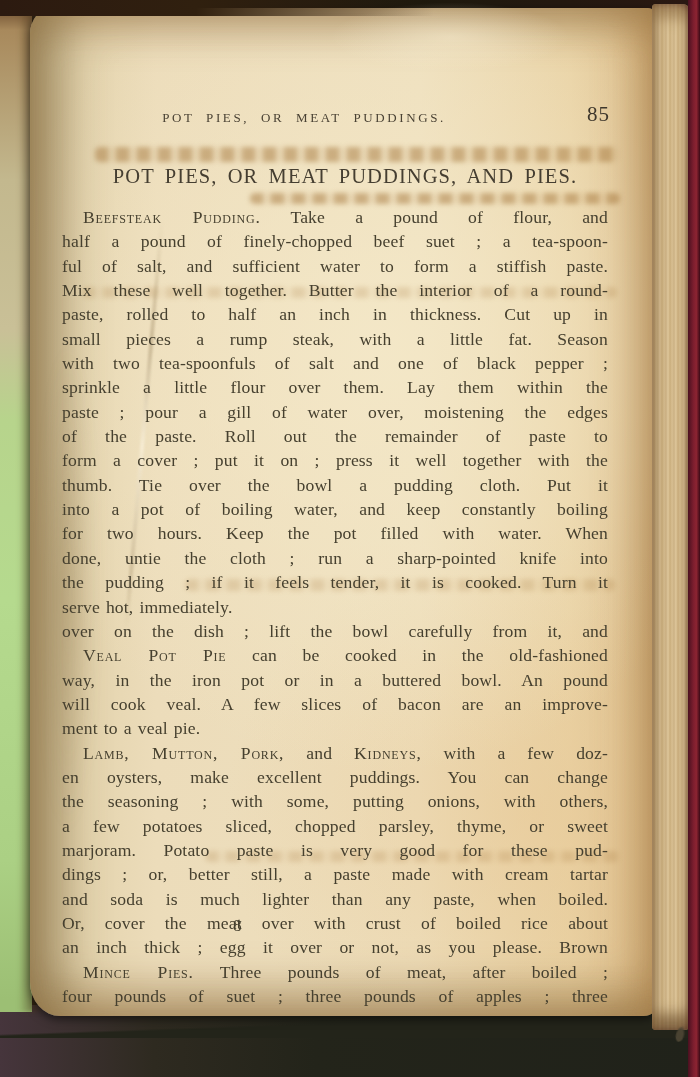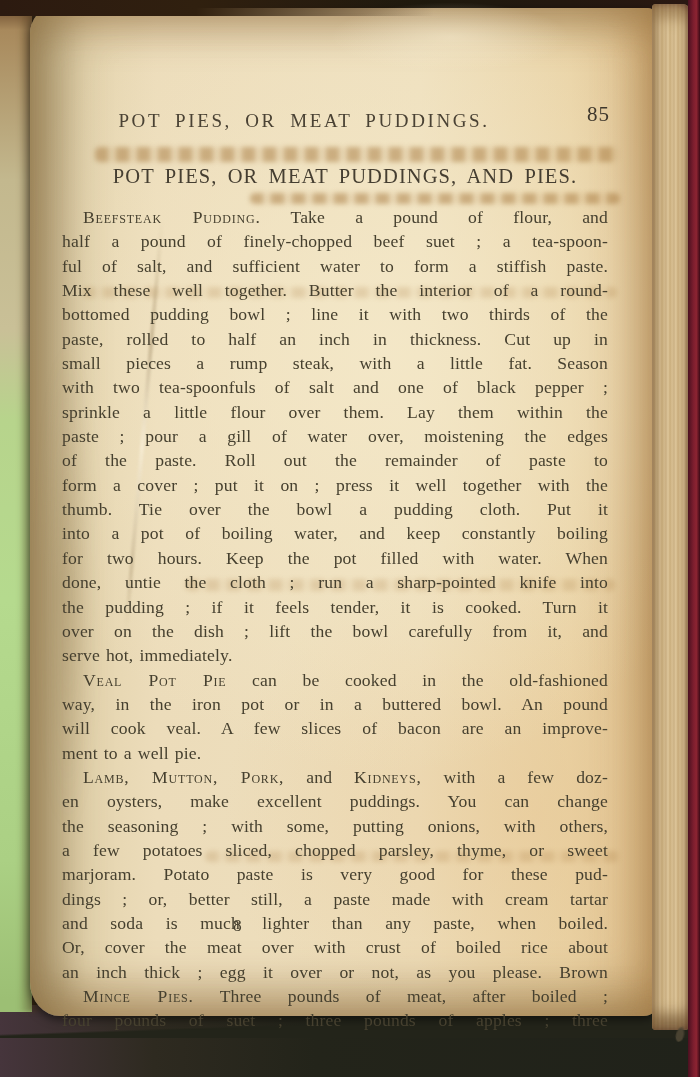--- a/index.html
+++ b/index.html
@@ -68,21 +68,21 @@
       rgba(166,120,62,.50) 0 13px, rgba(166,120,62,.12) 13px 21px);
   }
   .ghost.faint{opacity:.42;}
   .crease{
     position:absolute;left:112px;top:212px;width:4px;height:410px;
     background:linear-gradient(180deg,rgba(255,250,235,.0),rgba(120,95,55,.30) 30%,rgba(255,248,230,.5) 55%,rgba(120,95,55,.22) 85%,rgba(120,95,55,0));
     transform:rotate(5deg);filter:blur(1.3px);
   }
   .running-header{
     position:absolute;left:60px;right:140px;top:102px;
-    text-align:center;font-size:19px;letter-spacing:2.6px;word-spacing:6px;
+    text-align:center;font-size:13px;letter-spacing:2.6px;word-spacing:6px;
     color:#4a4234;
   }
   .page-number{
     position:absolute;right:48px;top:94px;font-size:21px;color:#3e372c;letter-spacing:1px;
   }
   .section-title{
     position:absolute;left:30px;right:28px;top:157px;
     text-align:center;font-size:20.5px;letter-spacing:1.1px;word-spacing:4px;
     color:#453e31;
   }
@@ -132,39 +132,38 @@
 
     <div class="running-header">POT PIES, OR MEAT PUDDINGS.</div>
     <div class="page-number">85</div>
     <div class="section-title">POT PIES, OR MEAT PUDDINGS, AND PIES.</div>
 
     <div class="text-block">
         <div class="line indent"><span class="sc">Beefsteak Pudding.</span><span>  Take a pound of flour, and</span></div>
         <div class="line"><span>half a pound of finely-chopped beef suet ; a tea-spoon-</span></div>
         <div class="line"><span>ful of salt, and sufficient water to form a stiffish paste.</span></div>
         <div class="line"><span>Mix these well together.  Butter the interior of a round-</span></div>
-        <div class="line"><span>bottomed pudding bowl ; line it with two thirds of the</span></div>
         <div class="line"><span>paste, rolled to half an inch in thickness.  Cut up in</span></div>
         <div class="line"><span>small pieces a rump steak, with a little fat.  Season</span></div>
         <div class="line"><span>with two tea-spoonfuls of salt and one of black pepper ;</span></div>
         <div class="line"><span>sprinkle a little flour over them.  Lay them within the</span></div>
         <div class="line"><span>paste ; pour a gill of water over, moistening the edges</span></div>
         <div class="line"><span>of the paste.  Roll out the remainder of paste to</span></div>
         <div class="line"><span>form a cover ; put it on ; press it well together with the</span></div>
         <div class="line"><span>thumb.  Tie over the bowl a pudding cloth.  Put it</span></div>
         <div class="line"><span>into a pot of boiling water, and keep constantly boiling</span></div>
         <div class="line"><span>for two hours.  Keep the pot filled with water.  When</span></div>
         <div class="line"><span>done, untie the cloth ; run a sharp-pointed knife into</span></div>
         <div class="line"><span>the pudding ; if it feels tender, it is cooked.  Turn it</span></div>
+        <div class="line last"><span>serve hot, immediately.</span></div>
         <div class="line"><span>over on the dish ; lift the bowl carefully from it, and</span></div>
-        <div class="line last"><span>serve hot, immediately.</span></div>
         <div class="line indent"><span class="sc">Veal Pot Pie</span><span> can be cooked in the old-fashioned</span></div>
         <div class="line"><span>way, in the iron pot or in a buttered bowl.  An pound</span></div>
         <div class="line"><span>will cook veal.  A few slices of bacon are an improve-</span></div>
-        <div class="line last"><span>ment to a well pie.</span></div>
+        <div class="line last"><span>ment to a veal pie.</span></div>
         <div class="line indent"><span class="sc">Lamb, Mutton, Pork,</span><span> and </span><span class="sc">Kidneys,</span><span> with a few doz-</span></div>
         <div class="line"><span>en oysters, make excellent puddings.  You can change</span></div>
         <div class="line"><span>the seasoning ; with some, putting onions, with others,</span></div>
         <div class="line"><span>a few potatoes sliced, chopped parsley, thyme, or sweet</span></div>
         <div class="line"><span>marjoram.  Potato paste is very good for these pud-</span></div>
         <div class="line"><span>dings ; or, better still, a paste made with cream tartar</span></div>
         <div class="line"><span>and soda is much lighter than any paste, when boiled.</span></div>
         <div class="line"><span>Or, cover the meat over with crust of boiled rice about</span></div>
         <div class="line"><span>an inch thick ;  egg it over or not, as you please.  Brown</span></div>
         <div class="line indent"><span class="sc">Mince Pies.</span><span>  Three pounds of meat, after boiled ;</span></div>

